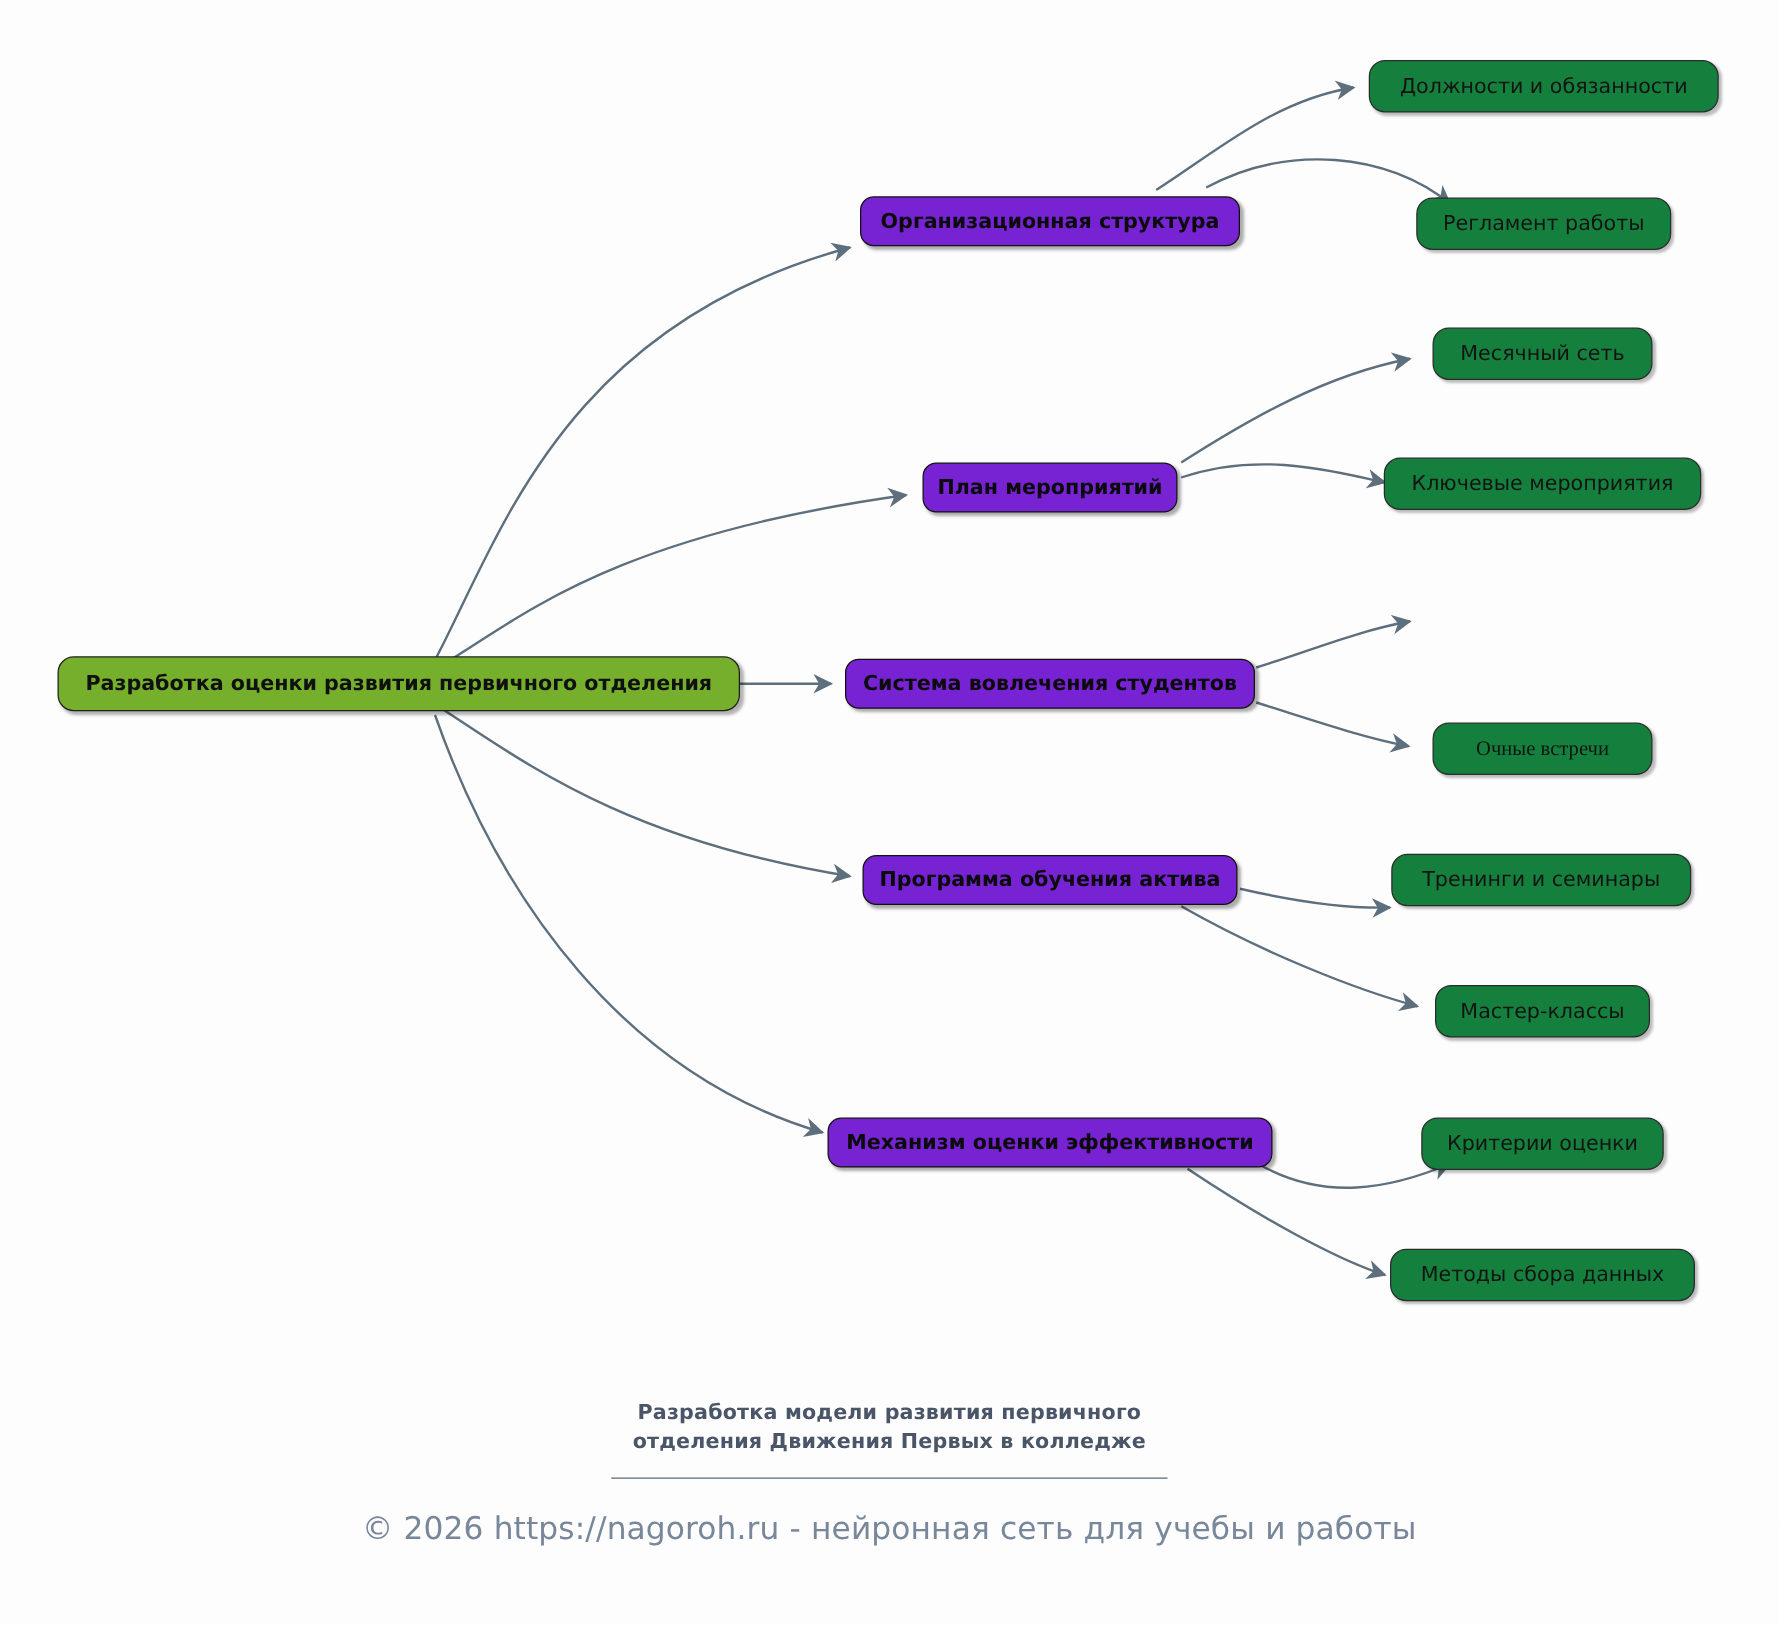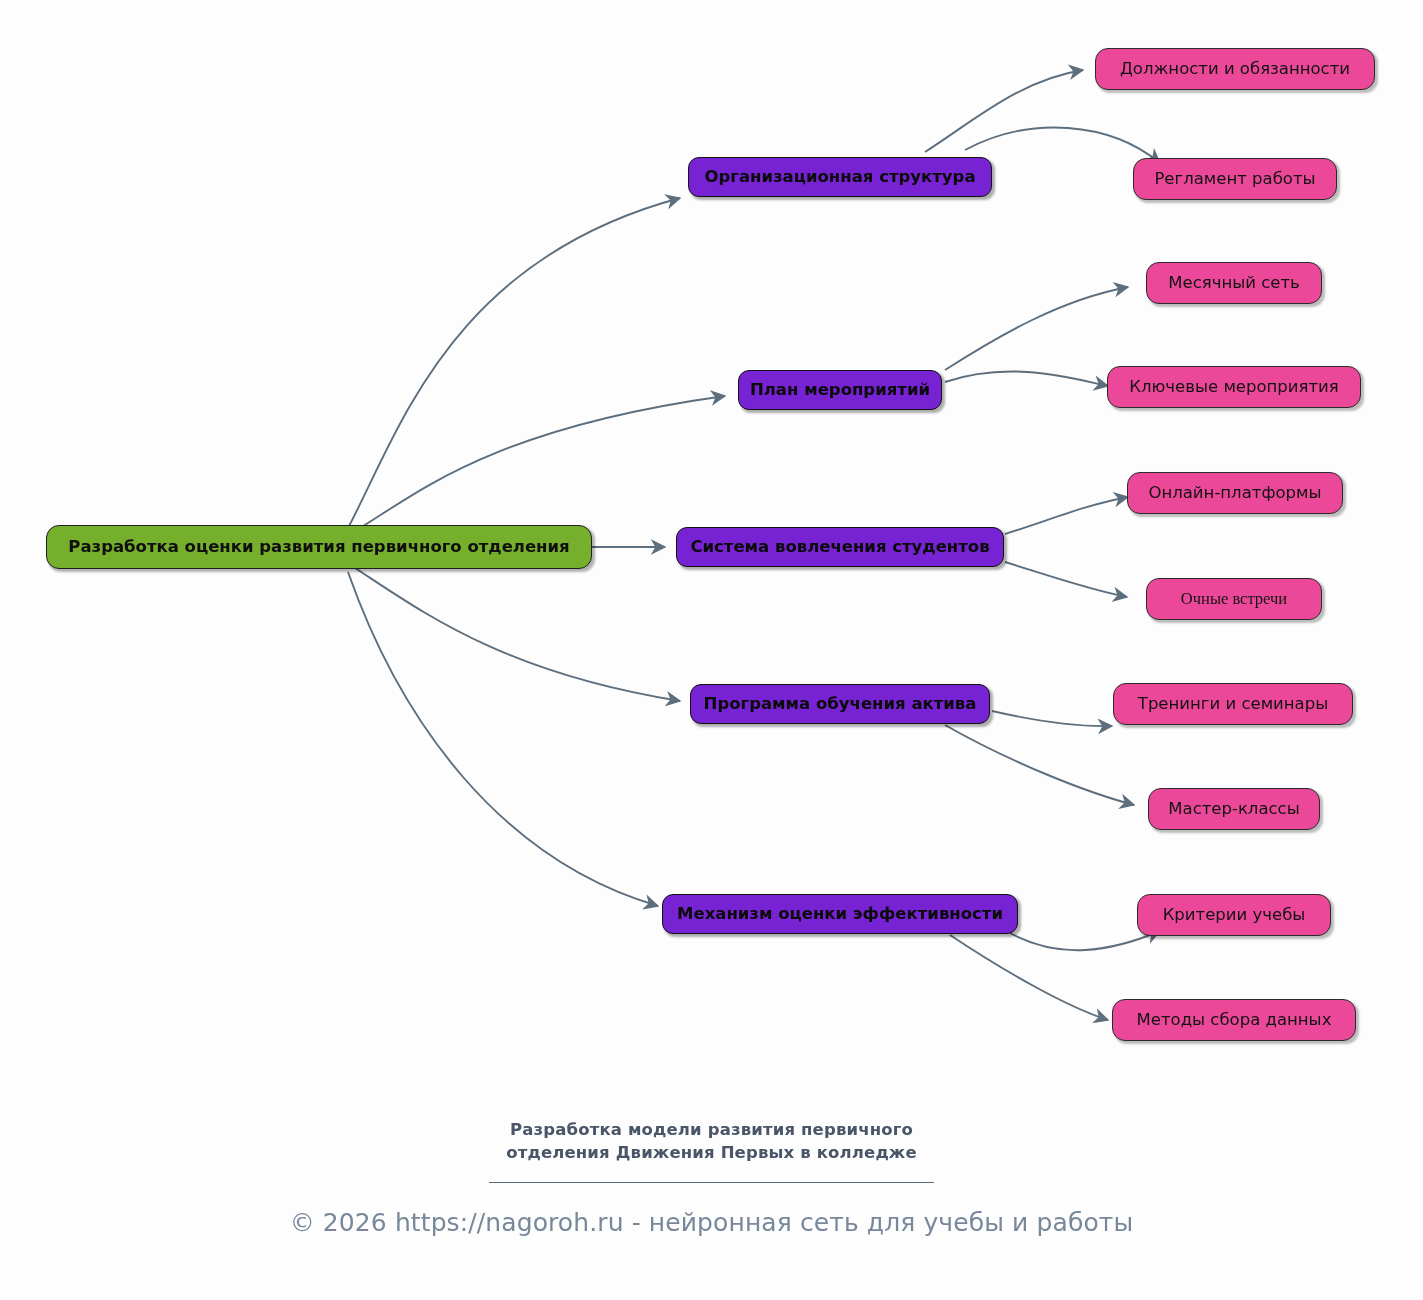--- a/index.html
+++ b/index.html
@@ -55,21 +55,21 @@
     border: 1.6px solid #111111;
     border-radius: 11px;
     color: #0b0b0b;
     font-size: 16.5px;
     font-weight: 600;
     box-shadow: 2.5px 2.5px 2.5px rgba(0,0,0,0.32);
   }
 
   
   .node-leaf {
-    background: #ec4899;
+    background: #15803d;
     border: 1.7px solid #2b2b2b;
     border-radius: 13px;
     color: #131313;
     font-size: 16.5px;
     font-weight: 400;
     box-shadow: 2.2px 2.2px 2.2px rgba(0,0,0,0.26);
   }
 
   
   #footer {
@@ -168,23 +168,20 @@
   </div>
 
   <div class="node node-leaf" style="left:1107px; top:366px; width:254px; height:42px;">
     <span>Ключевые мероприятия</span>
   </div>
 
   <div class="node node-branch" style="left:676px; top:527px; width:328px; height:40px;">
     <span>Система вовлечения студентов</span>
   </div>
 
-  <div class="node node-leaf" style="left:1127px; top:472px; width:216px; height:42px;">
-    <span>Онлайн-платформы</span>
-  </div>
 
   <div class="node node-leaf" style="left:1146px; top:578px; width:176px; height:42px;font-family:Liberation Serif, serif;">
     <span>Очные встречи</span>
   </div>
 
   <div class="node node-branch" style="left:690px; top:684px; width:300px; height:40px;">
     <span>Программа обучения актива</span>
   </div>
 
   <div class="node node-leaf" style="left:1113px; top:683px; width:240px; height:42px;">
@@ -193,21 +190,21 @@
 
   <div class="node node-leaf" style="left:1148px; top:788px; width:172px; height:42px;">
     <span>Мастер-классы</span>
   </div>
 
   <div class="node node-branch" style="left:662px; top:894px; width:356px; height:40px;">
     <span>Механизм оценки эффективности</span>
   </div>
 
   <div class="node node-leaf" style="left:1137px; top:894px; width:194px; height:42px;">
-    <span>Критерии учебы</span>
+    <span>Критерии оценки</span>
   </div>
 
   <div class="node node-leaf" style="left:1112px; top:999px; width:244px; height:42px;">
     <span>Методы сбора данных</span>
   </div>
 
   <div id="footer">
     <div id="footer-title">
       <div>Разработка модели развития первичного</div>
       <div>отделения Движения Первых в колледже</div>

